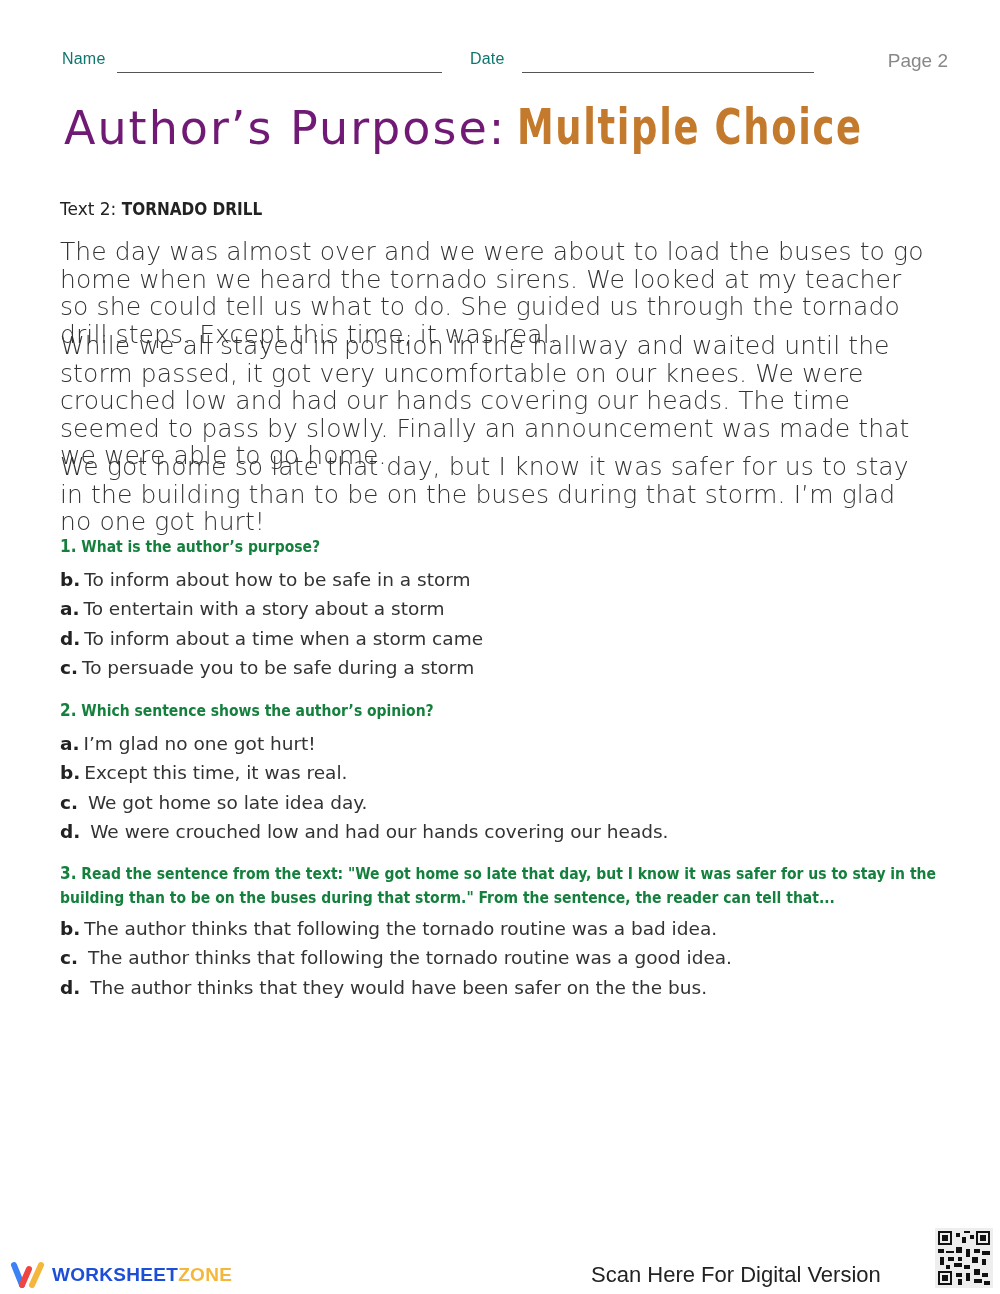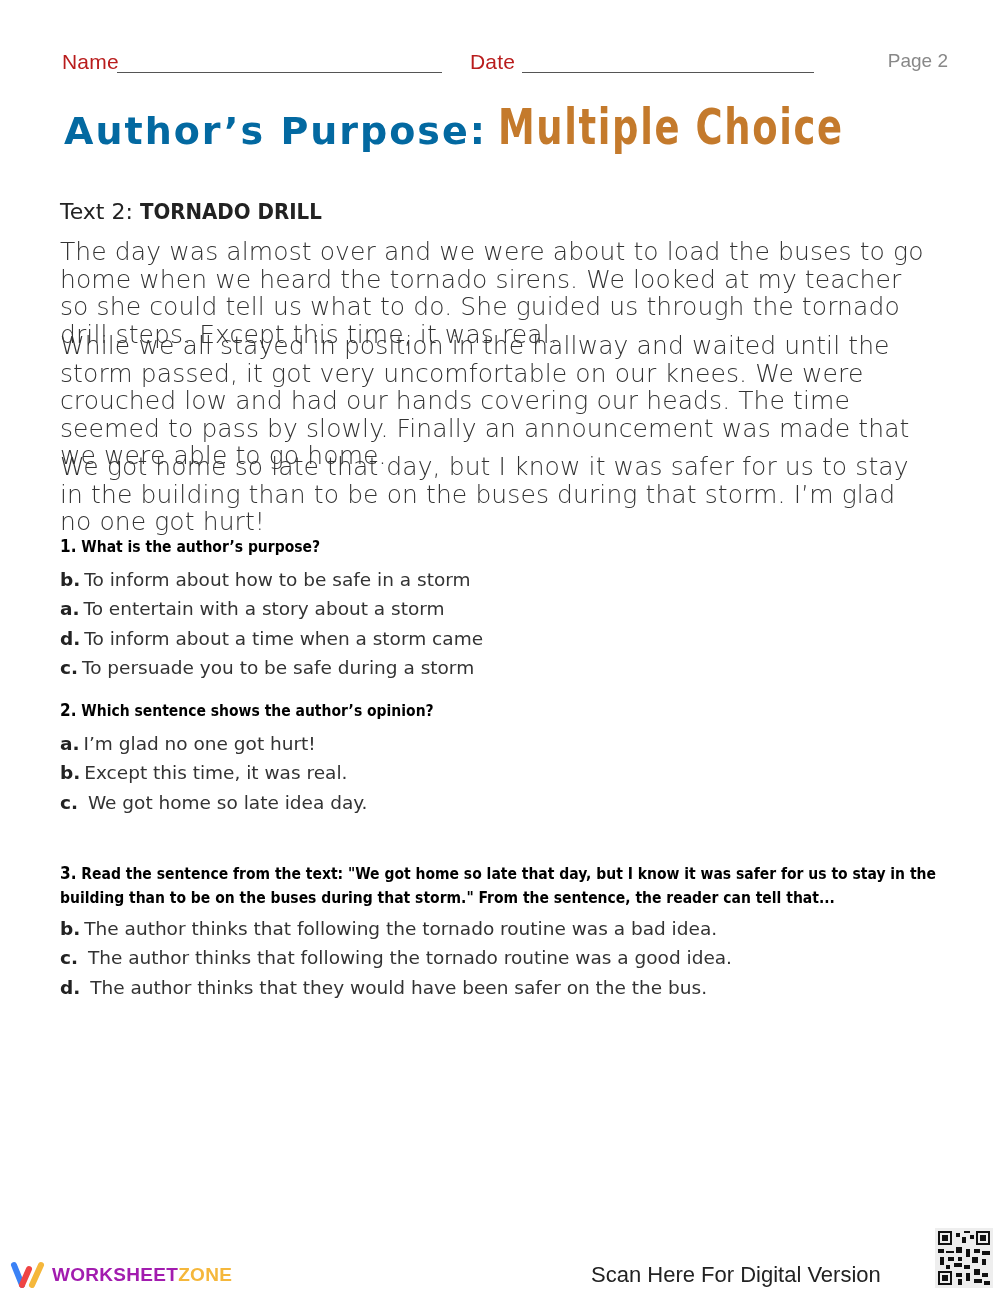--- a/index.html
+++ b/index.html
@@ -1,49 +1,49 @@
 <!DOCTYPE html>
 <html><head>
   <meta charset="utf-8">
   <style>
     html, body { margin: 0; padding: 0; background: #ffffff; }
     body { width: 1000px; height: 1294px; position: relative; overflow: hidden;
            font-family: "DejaVu Sans", sans-serif; color: #333333; }
 
     .header-row { position: absolute; top: 50px; left: 62px; right: 52px; height: 30px;
                   font-family: "Liberation Sans Narrow", "Liberation Sans", sans-serif; }
-    .hdr-label { position: absolute; top: 0; font-size: 21px; color: #b91c1c; letter-spacing: 0.2px; }
+    .hdr-label { position: absolute; top: 0; font-size: 16px; color: #0f766e; letter-spacing: 0.2px; }
     .hdr-line { position: absolute; top: 22px; height: 0; border-bottom: 1.5px solid #555; }
     .page-num { position: absolute; top: 0; right: 0; font-size: 19px; color: #888; }
 
     .title { position: absolute; top: 98px; left: 64px; white-space: nowrap; }
-    .title-thin { font-family: "DejaVu Sans", sans-serif; font-weight: 700; font-size: 38px;
-                  color: #0369a1; letter-spacing: 2px; vertical-align: baseline; }
+    .title-thin { font-family: "DejaVu Sans", sans-serif; font-weight: 400; font-size: 46px;
+                  color: #701a75; letter-spacing: 2px; vertical-align: baseline; }
     .title-accent { font-family: "DejaVu Sans Condensed", "DejaVu Sans", sans-serif; font-weight: bold;
                     font-size: 50px; color: #c47a2c; letter-spacing: 2px; margin-left: 6px;
                     transform: scaleX(0.82); display: inline-block; transform-origin: left; }
 
-    .text-label { position: absolute; top: 199px; left: 60px; font-size: 22px; color: #222; }
+    .text-label { position: absolute; top: 199px; left: 60px; font-size: 17px; color: #222; }
     .text-label .pre { font-weight: normal; }
     .text-label .strong { font-weight: bold; font-family: "DejaVu Sans Condensed", "DejaVu Sans", sans-serif; }
 
     .passage { position: absolute; left: 60px; width: 870px; font-size: 25px; line-height: 27.5px;
                color: #333; font-family: "DejaVu Sans", sans-serif; font-weight: 300; letter-spacing: 0.1px; }
     .passage p { margin: 0; }
 
     .question { position: absolute; left: 60px; width: 880px; }
     .q-text { font-family: "DejaVu Sans Condensed", "DejaVu Sans", sans-serif; font-weight: bold;
-              font-size: 15.5px; color: #000000; line-height: 24px; }
+              font-size: 15.5px; color: #15803d; line-height: 24px; }
     .q-num { font-size: 17px; }
     .opt { font-size: 18.5px; color: #333; line-height: 29.4px; height: 29.4px; white-space: nowrap; }
     .opt-letter { font-weight: bold; color: #222; margin-right: 4px; }
 
     .footer-logo { position: absolute; left: 10px; top: 1260px; height: 30px; display: flex; align-items: center; }
     .logo-text { font-family: "Liberation Sans", sans-serif; font-weight: bold; font-size: 19px; margin-left: 6px; letter-spacing: 0.3px; }
-    .logo-w { color: #a21caf; }
+    .logo-w { color: #1d4ed8; }
     .logo-z { color: #f5b73b; }
 
     .scan-text { position: absolute; left: 591px; top: 1262px; font-size: 22px; color: #222;
                  font-family: "Liberation Sans", sans-serif; }
     .qr { position: absolute; left: 935px; top: 1228px; width: 58px; height: 60px; background: #eee; padding: 3px; box-sizing: border-box; }
   </style>
 </head>
 <body>
 
 <div class="header-row">
@@ -89,20 +89,21 @@
 
 <div class="question" style="top:698px">
   <div class="q-text">
     <span class="q-num">2.</span>
     <span>Which sentence shows the author’s opinion?</span>
   </div>
   <div style="margin-top:6px">
     <div class="opt"><span class="opt-letter">a.</span><span>I’m glad no one got hurt!</span></div>
     <div class="opt"><span class="opt-letter">b.</span><span>Except this time, it was real.</span></div>
     <div class="opt"><span class="opt-letter">c.</span><span> We got home so late idea day.</span></div>
+    <div class="opt"><span class="opt-letter">d.</span><span> We were crouched low and had our hands covering our heads.</span></div>
   </div>
 </div>
 
 <div class="question" style="top:861px">
   <div class="q-text">
     <span class="q-num">3.</span>
     <span>Read the sentence from the text: "We got home so late that day, but I know it was safer for us to stay in the building than to be on the buses during that storm." From the sentence, the reader can tell that...</span>
   </div>
   <div style="margin-top:4px">
     <div class="opt"><span class="opt-letter">b.</span><span>The author thinks that following the tornado routine was a bad idea.</span></div>

